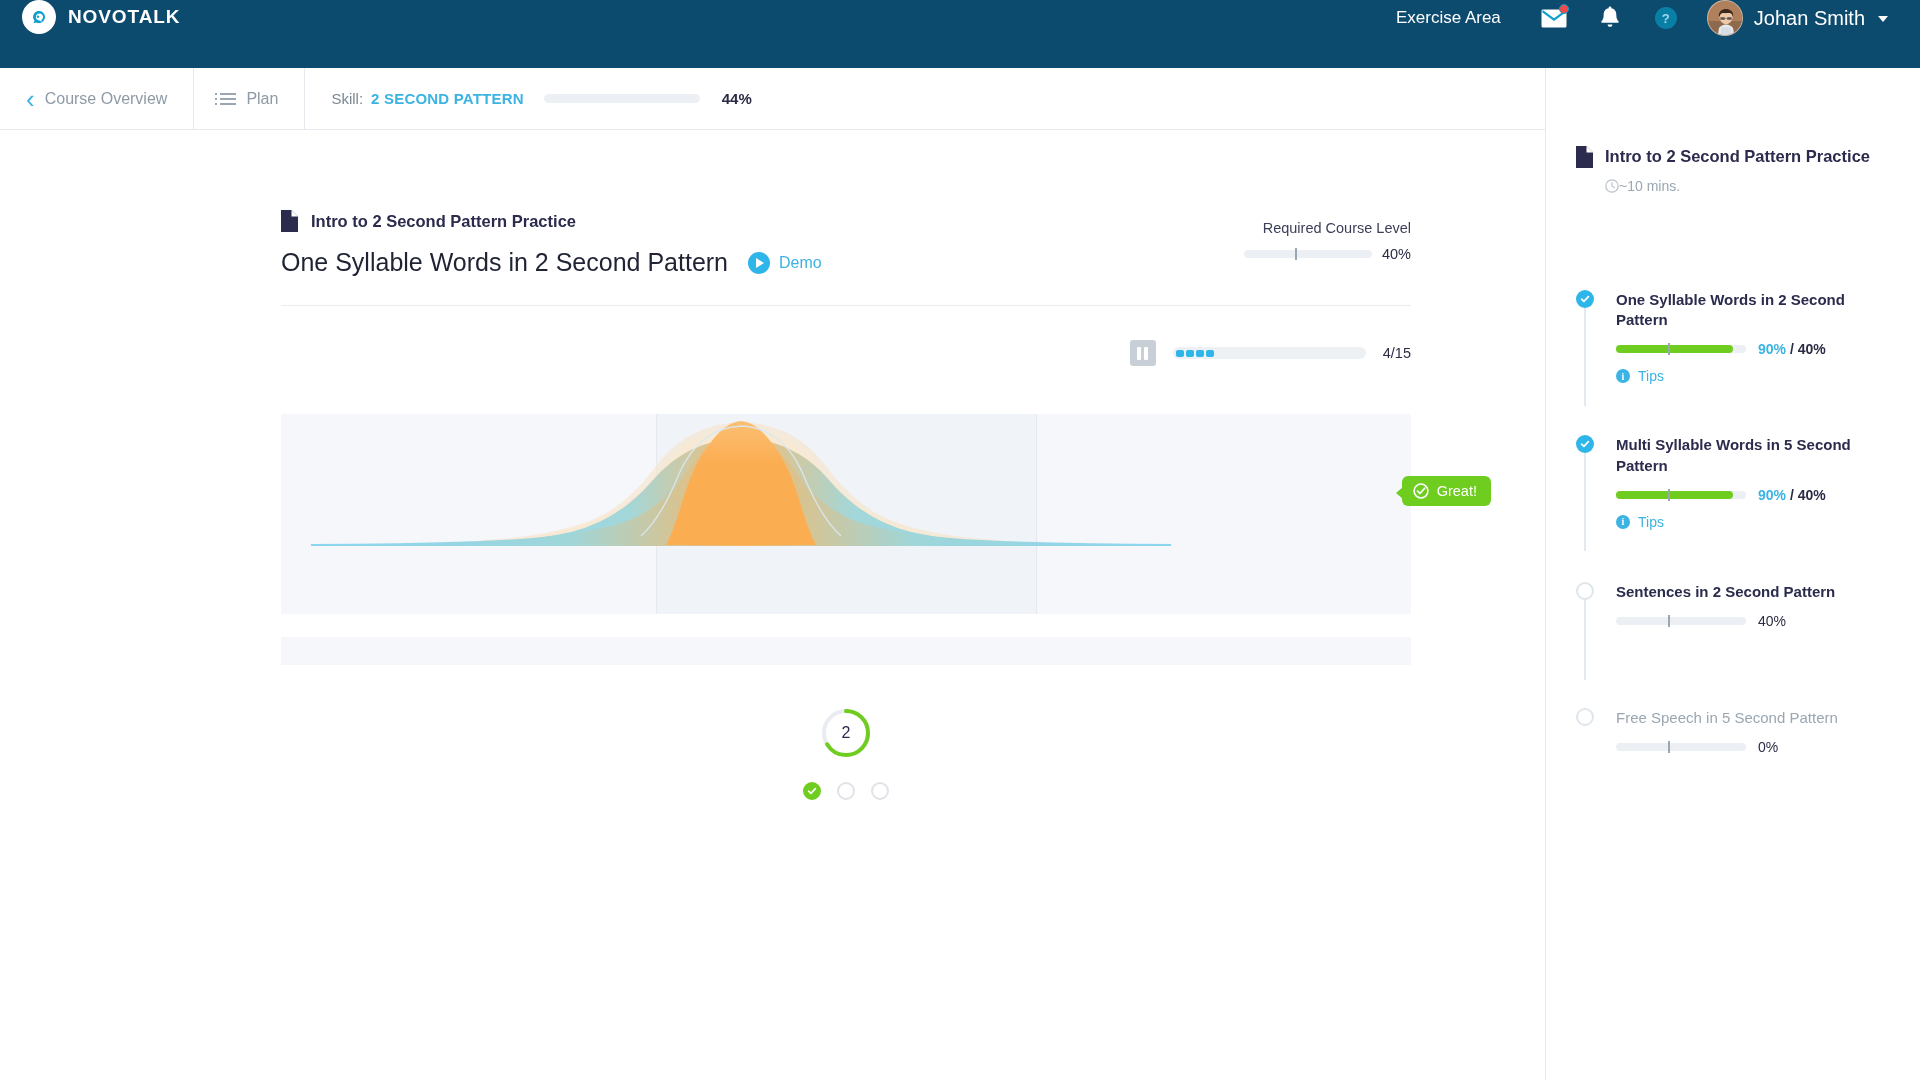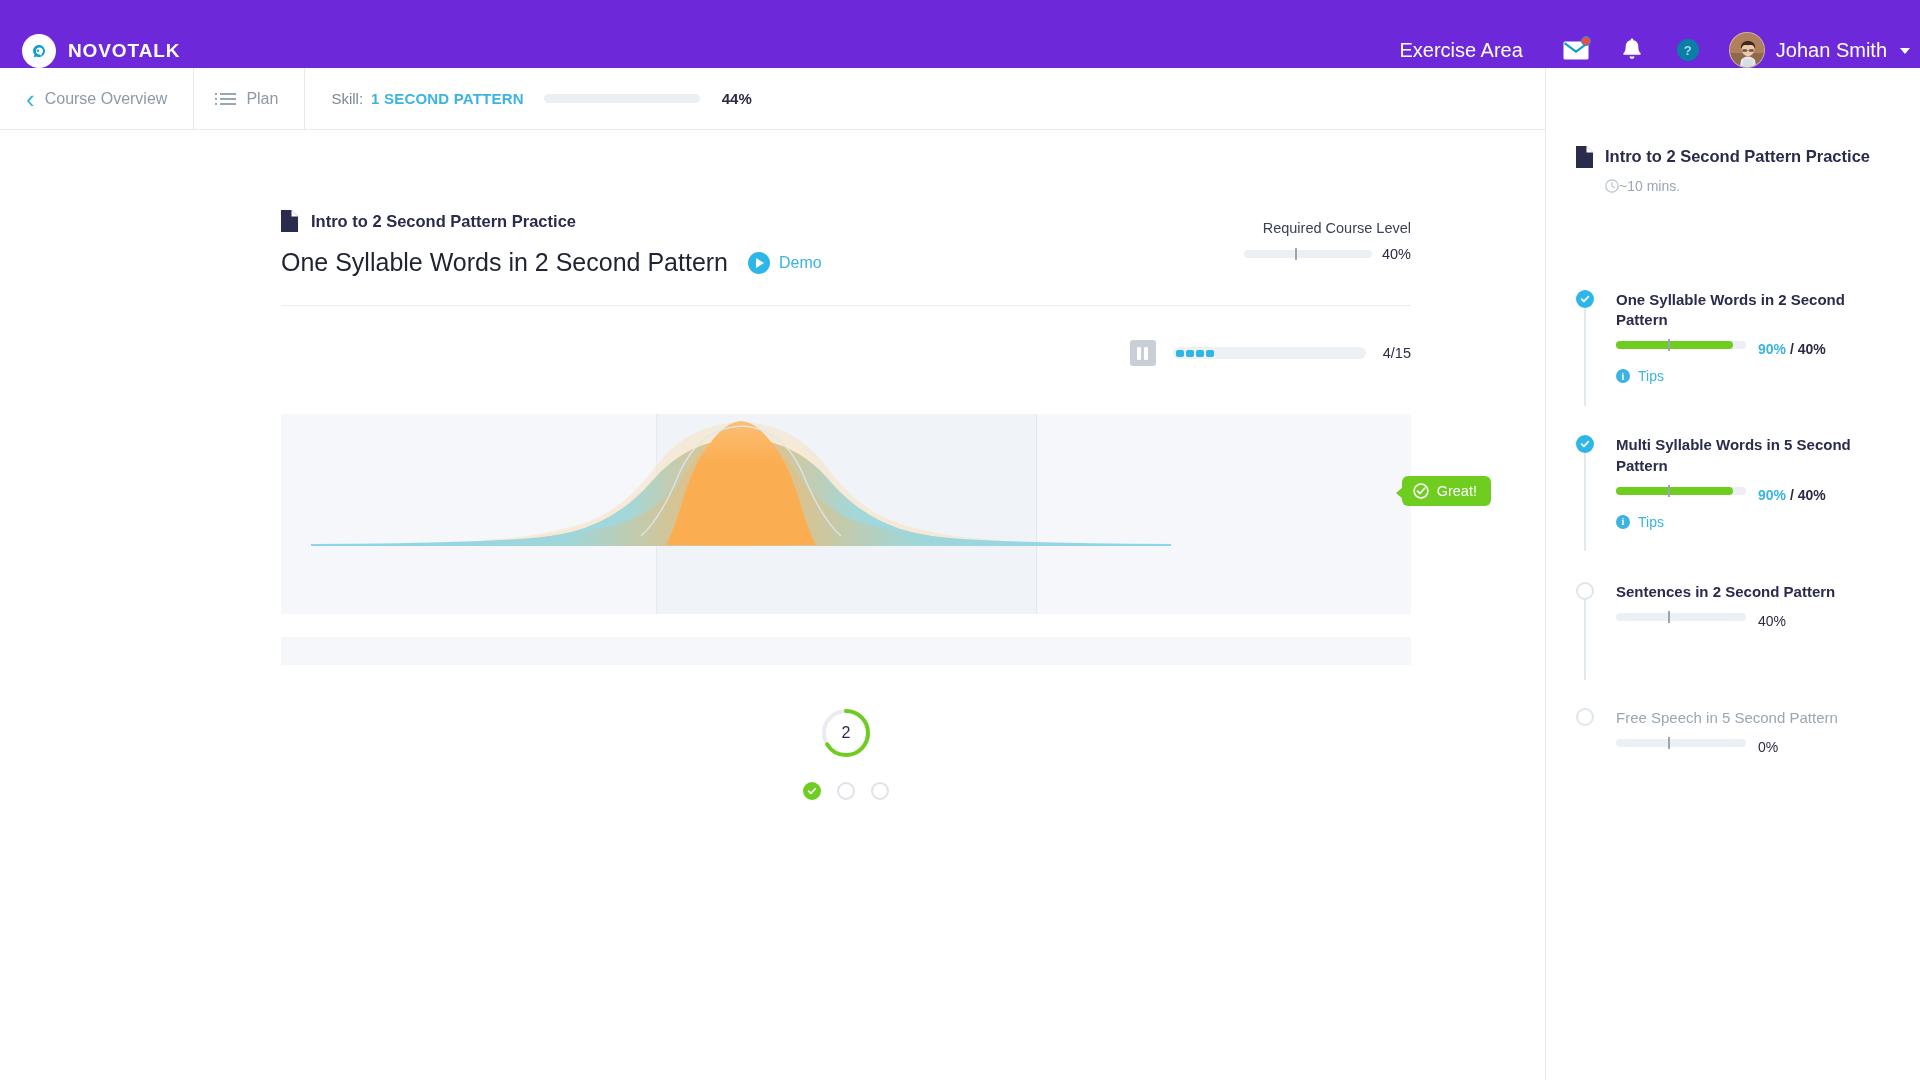--- a/index.html
+++ b/index.html
@@ -6,41 +6,41 @@
   html, body {
     width: 1920px; height: 1080px;
     font-family: "Liberation Sans", sans-serif;
     background: #ffffff;
     overflow: hidden;
   }
 
   
   .topbar {
     height: 68px; width: 100%;
-    background: #6d28d9;
-    display: flex; align-items: flex-end;
-    padding: 0 10px 0 22px;
+    background: #0c4a6e;
+    display: flex; align-items: flex-start;
+    padding: 0 32px 0 22px;
     position: relative;
   }
   .brand { display: flex; align-items: center; gap: 12px; }
   .brand-mark {
     width: 34px; height: 34px; border-radius: 50%;
     background: #ffffff;
     display: flex; align-items: center; justify-content: center;
   }
   .brand-name {
     color: #ffffff; font-size: 19px; font-weight: bold;
     letter-spacing: 0.9px;
   }
   .topbar-right {
     margin-left: auto;
     display: flex; align-items: center; gap: 26px;
   }
   .exercise-area-label {
-    color: #ffffff; font-size: 20px; margin-right: 12px;
+    color: #ffffff; font-size: 17px; margin-right: 12px;
   }
   .icon-btn {
     position: relative; display: flex; align-items: center; justify-content: center;
     width: 30px; height: 30px; cursor: pointer;
   }
   .mail-dot {
     position: absolute; top: 1px; right: 0px;
     width: 10px; height: 10px; border-radius: 50%;
     background: #f0494a; border: 1.5px solid #0e9fce;
   }
@@ -251,21 +251,21 @@
     background: #ffffff; z-index: 2;
   }
   .node.done { background: #2eb6e8; }
   .node.todo { border: 2px solid #dfe6ec; }
   .rail {
     position: absolute; left: 8px; top: 18px; width: 2px;
     background: #e2eaf0; z-index: 1;
   }
   .task-name { color: #2b2b4d; font-size: 15px; font-weight: bold; line-height: 1.35; }
   .task-name.muted { color: #9aa6b1; font-weight: normal; }
-  .task-prog-row { display: flex; gap: 12px; margin-top: 11px; }
+  .task-prog-row { display: flex; align-items: center; gap: 12px; margin-top: 11px; }
   .task-track {
     width: 130px; height: 8px; border-radius: 5px;
     background: #eceff3; position: relative; overflow: visible;
   }
   .task-fill { height: 100%; border-radius: 5px; background: #6fcd1f; }
   .task-tick {
     position: absolute; left: 40%; top: -2px;
     width: 2px; height: 12px; background: #9aa6b1;
   }
   .task-pct { font-size: 14px; color: #2b2b45; white-space: nowrap; }
@@ -358,21 +358,21 @@
       <div class="subnav-cell">
         <span class="plan-icon">
             <i></i>
             <i></i>
             <i></i>
           </span>
         <span class="subnav-text">Plan</span>
       </div>
       <div class="subnav-cell plain">
         <span class="skill-label">Skill:</span>
-        <span class="skill-name">1 SECOND PATTERN</span>
+        <span class="skill-name">2 SECOND PATTERN</span>
         <span class="skill-track">
           <span class="skill-fill" id="skill-fill" style="width: 44%;"></span>
         </span>
         <span class="skill-pct">44%</span>
       </div>
     </div>
 
     <div class="main-inner">
 
       <div class="content-head">

